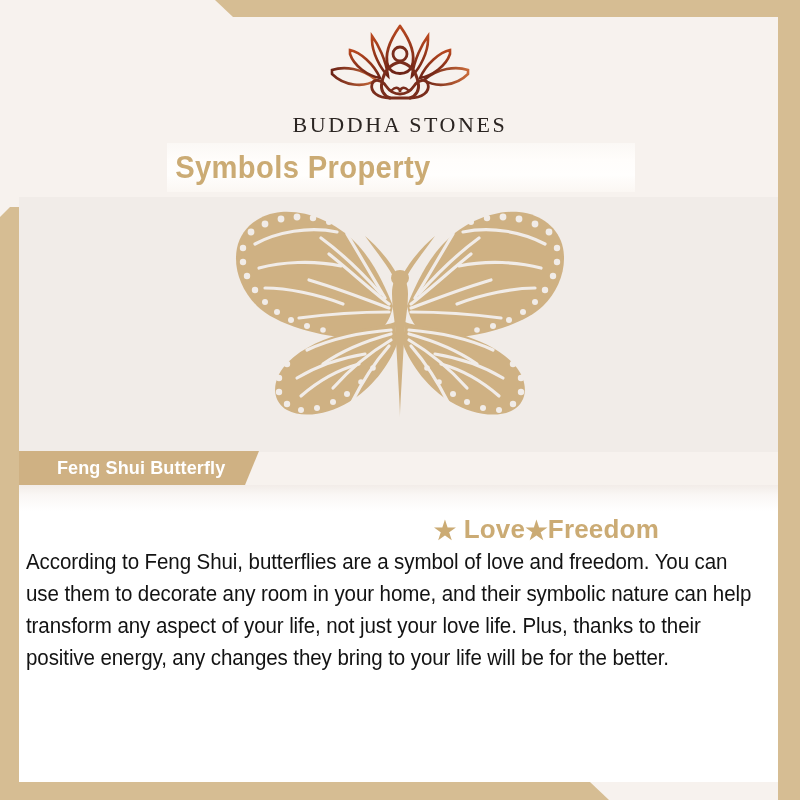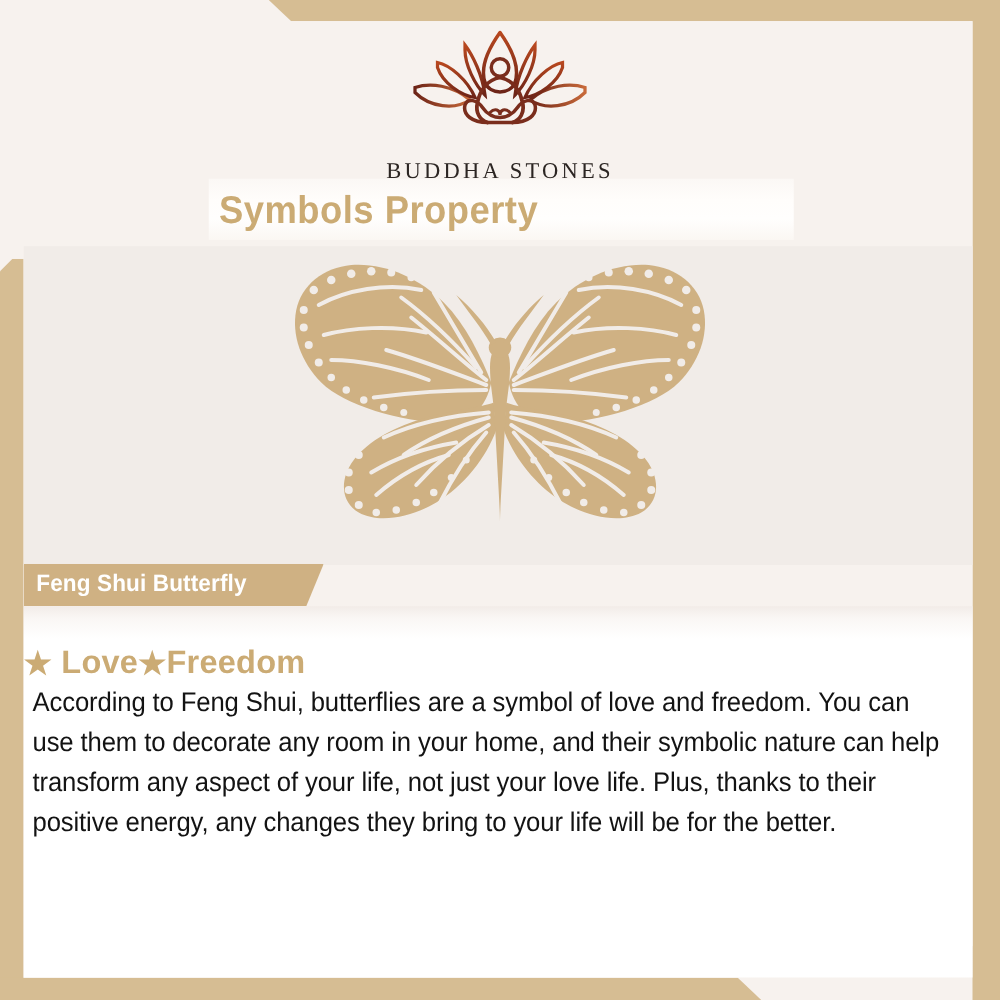--- a/index.html
+++ b/index.html
@@ -84,24 +84,24 @@
     text-align: center;
   }
   .logo-mark {
     width: 160px;
     height: 86px;
     margin: 0 auto;
     display: block;
   }
   .logo-text {
     font-family: "Liberation Serif", "DejaVu Serif", serif;
-    font-size: 18px;
+    font-size: 22px;
     letter-spacing: 2.6px;
     color: #2b2522;
-    margin-top: 18px;
+    margin-top: 4px;
     white-space: nowrap;
   }
 
   
   .title-band {
     position: absolute;
     left: 167px;
     top: 143px;
     width: 468px;
     height: 49px;
@@ -147,20 +147,21 @@
   .banner {
     position: absolute;
     left: 19px;
     top: 451px;
     height: 34px;
     width: 240px;
     background: #cfb183;
     clip-path: polygon(0 0, 240px 0, 226px 34px, 0 34px);
     display: flex;
     align-items: center;
+    padding-left: 28px;
   }
   .banner-label {
     font-family: "Liberation Sans Narrow", "Liberation Sans", sans-serif;
     font-weight: bold;
     font-size: 19px;
     color: #ffffff;
     margin-left: 10px;
     letter-spacing: 0.1px;
     transform: scaleX(0.95);
     transform-origin: left center;
@@ -175,21 +176,21 @@
     width: 759px;
     height: 297px;
     background: linear-gradient(to bottom, #f2ece8 0%, #faf7f5 10px, #ffffff 26px, #ffffff 100%);
   }
 
   .subhead {
     position: absolute;
     left: 0;
     top: 29px;
     width: 640px;
-    text-align: left;
+    text-align: right;
     font-family: "Liberation Sans Narrow", "Liberation Sans", sans-serif;
     font-weight: bold;
     font-size: 26px;
     color: #cbab74;
     white-space: nowrap;
     letter-spacing: 0.2px;
   }
   .subhead .star {
     font-size: 25px;
     line-height: 1;

